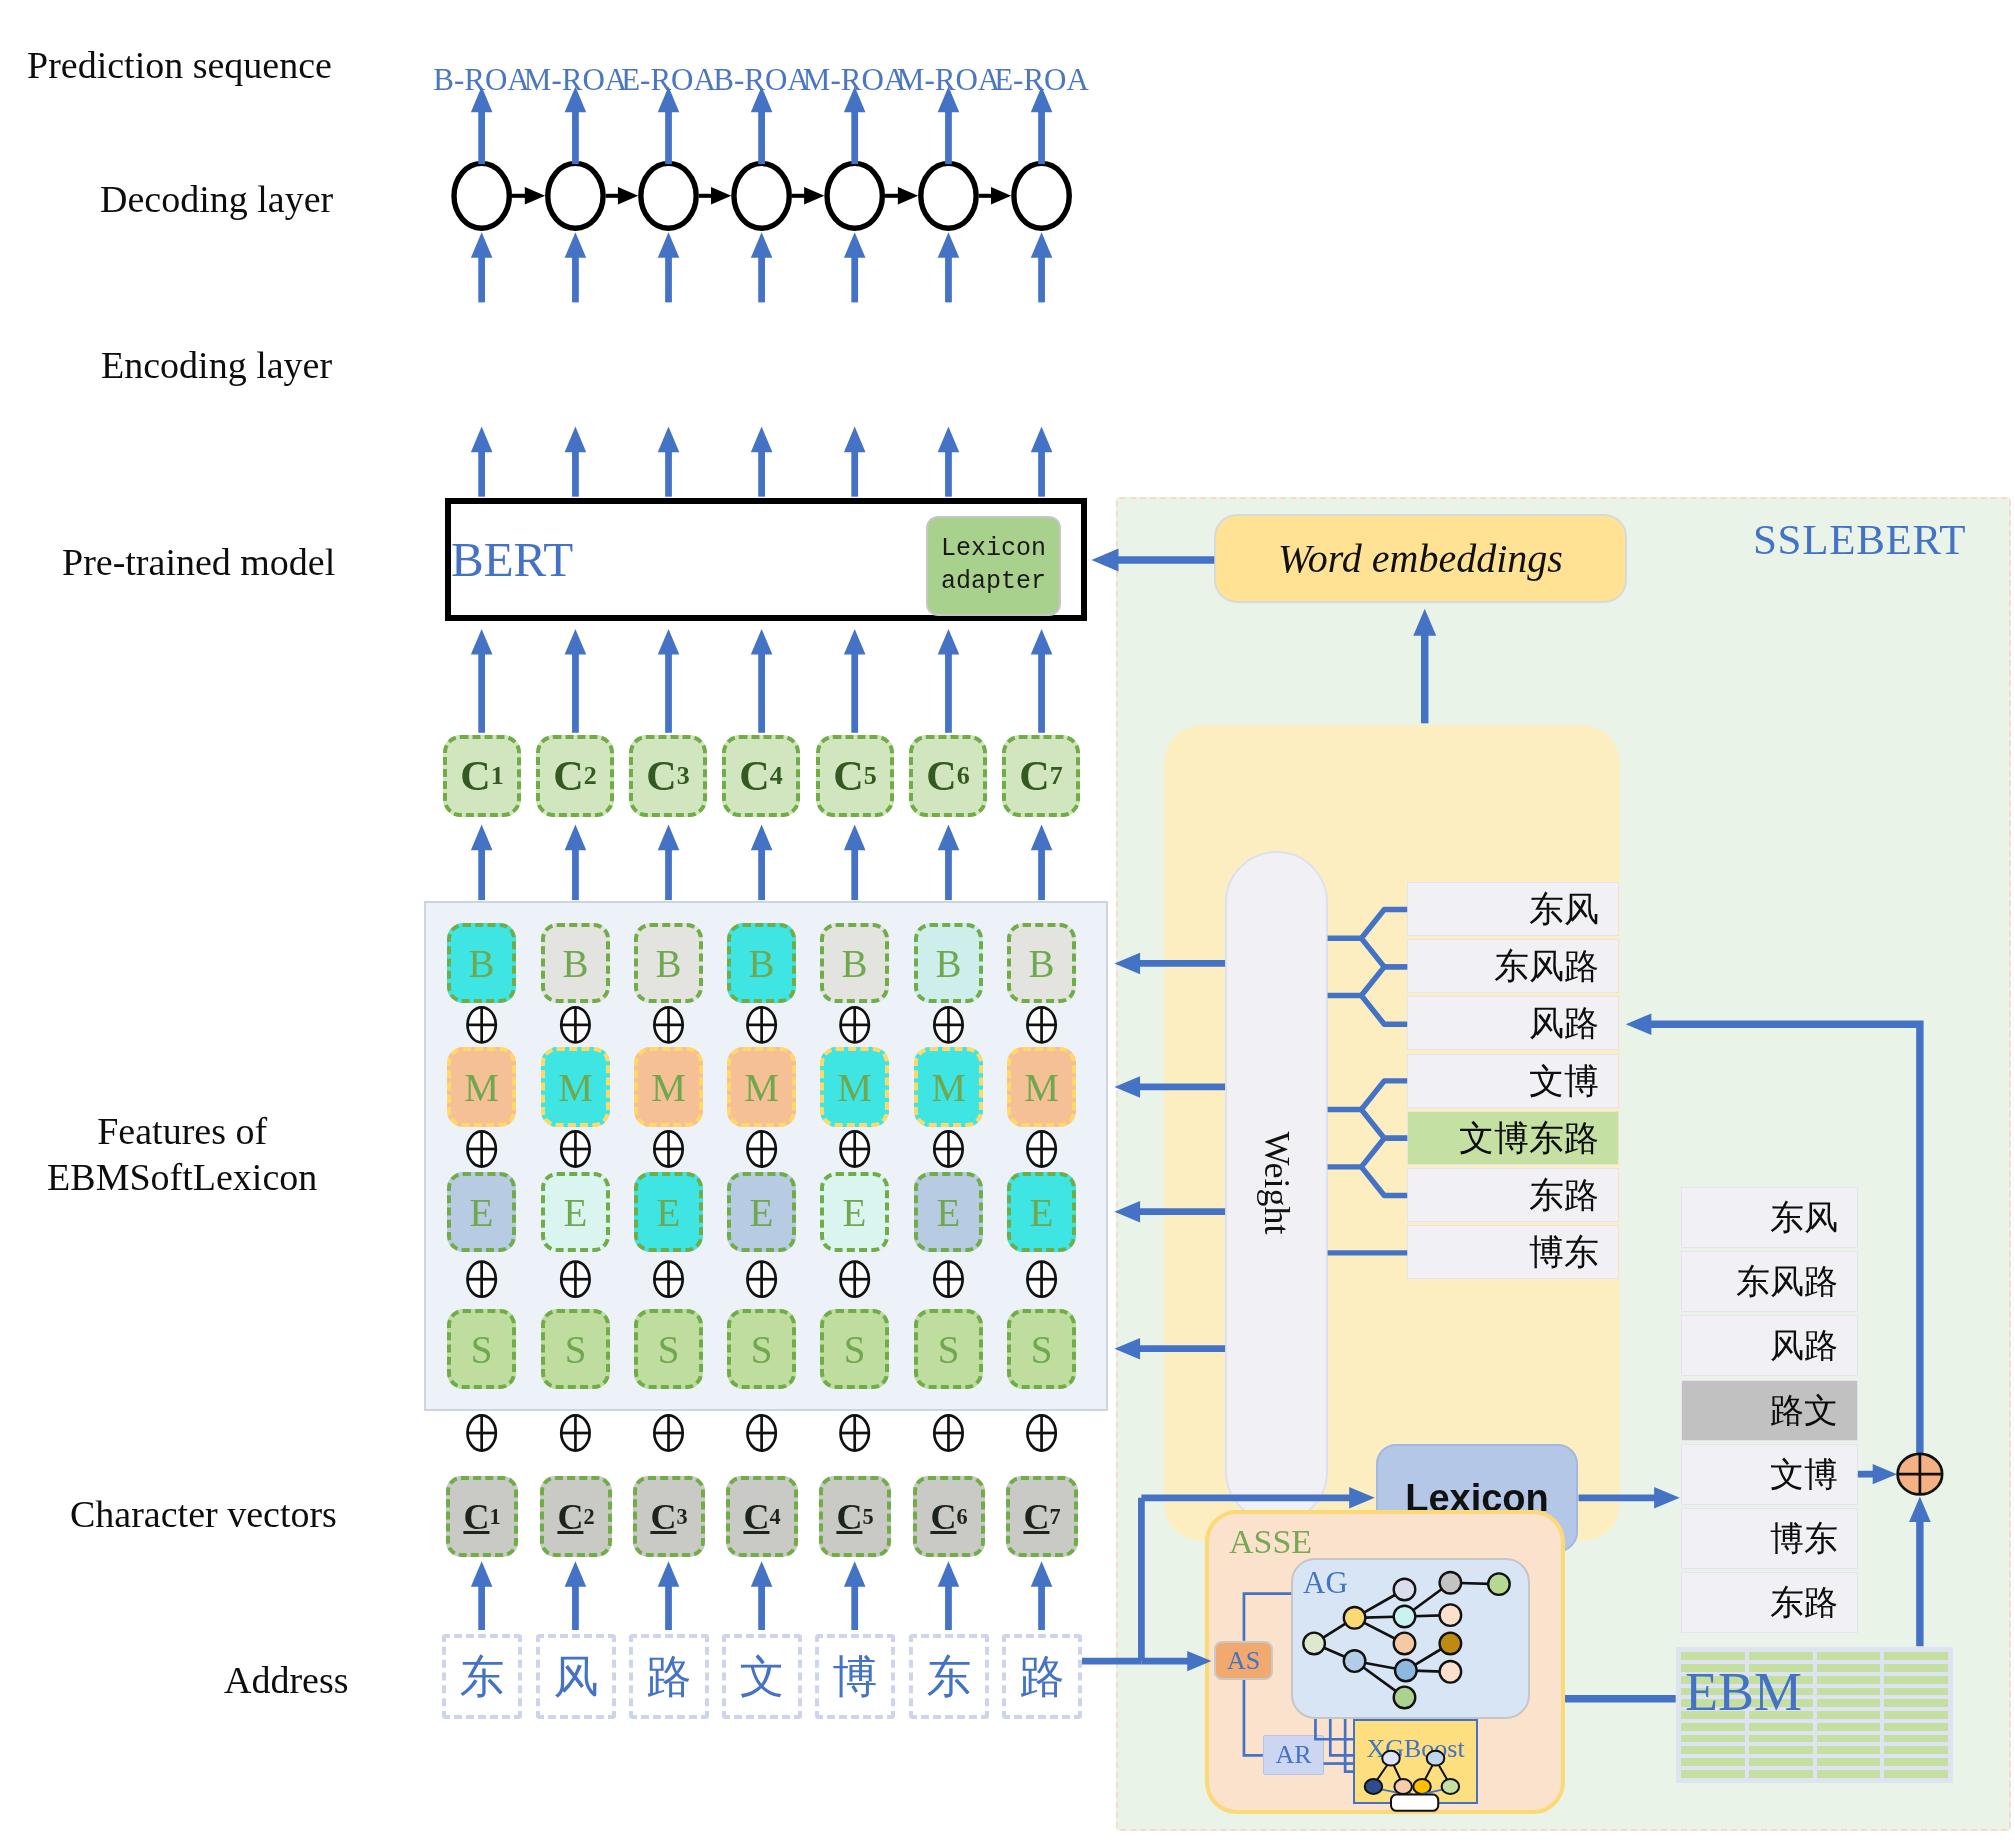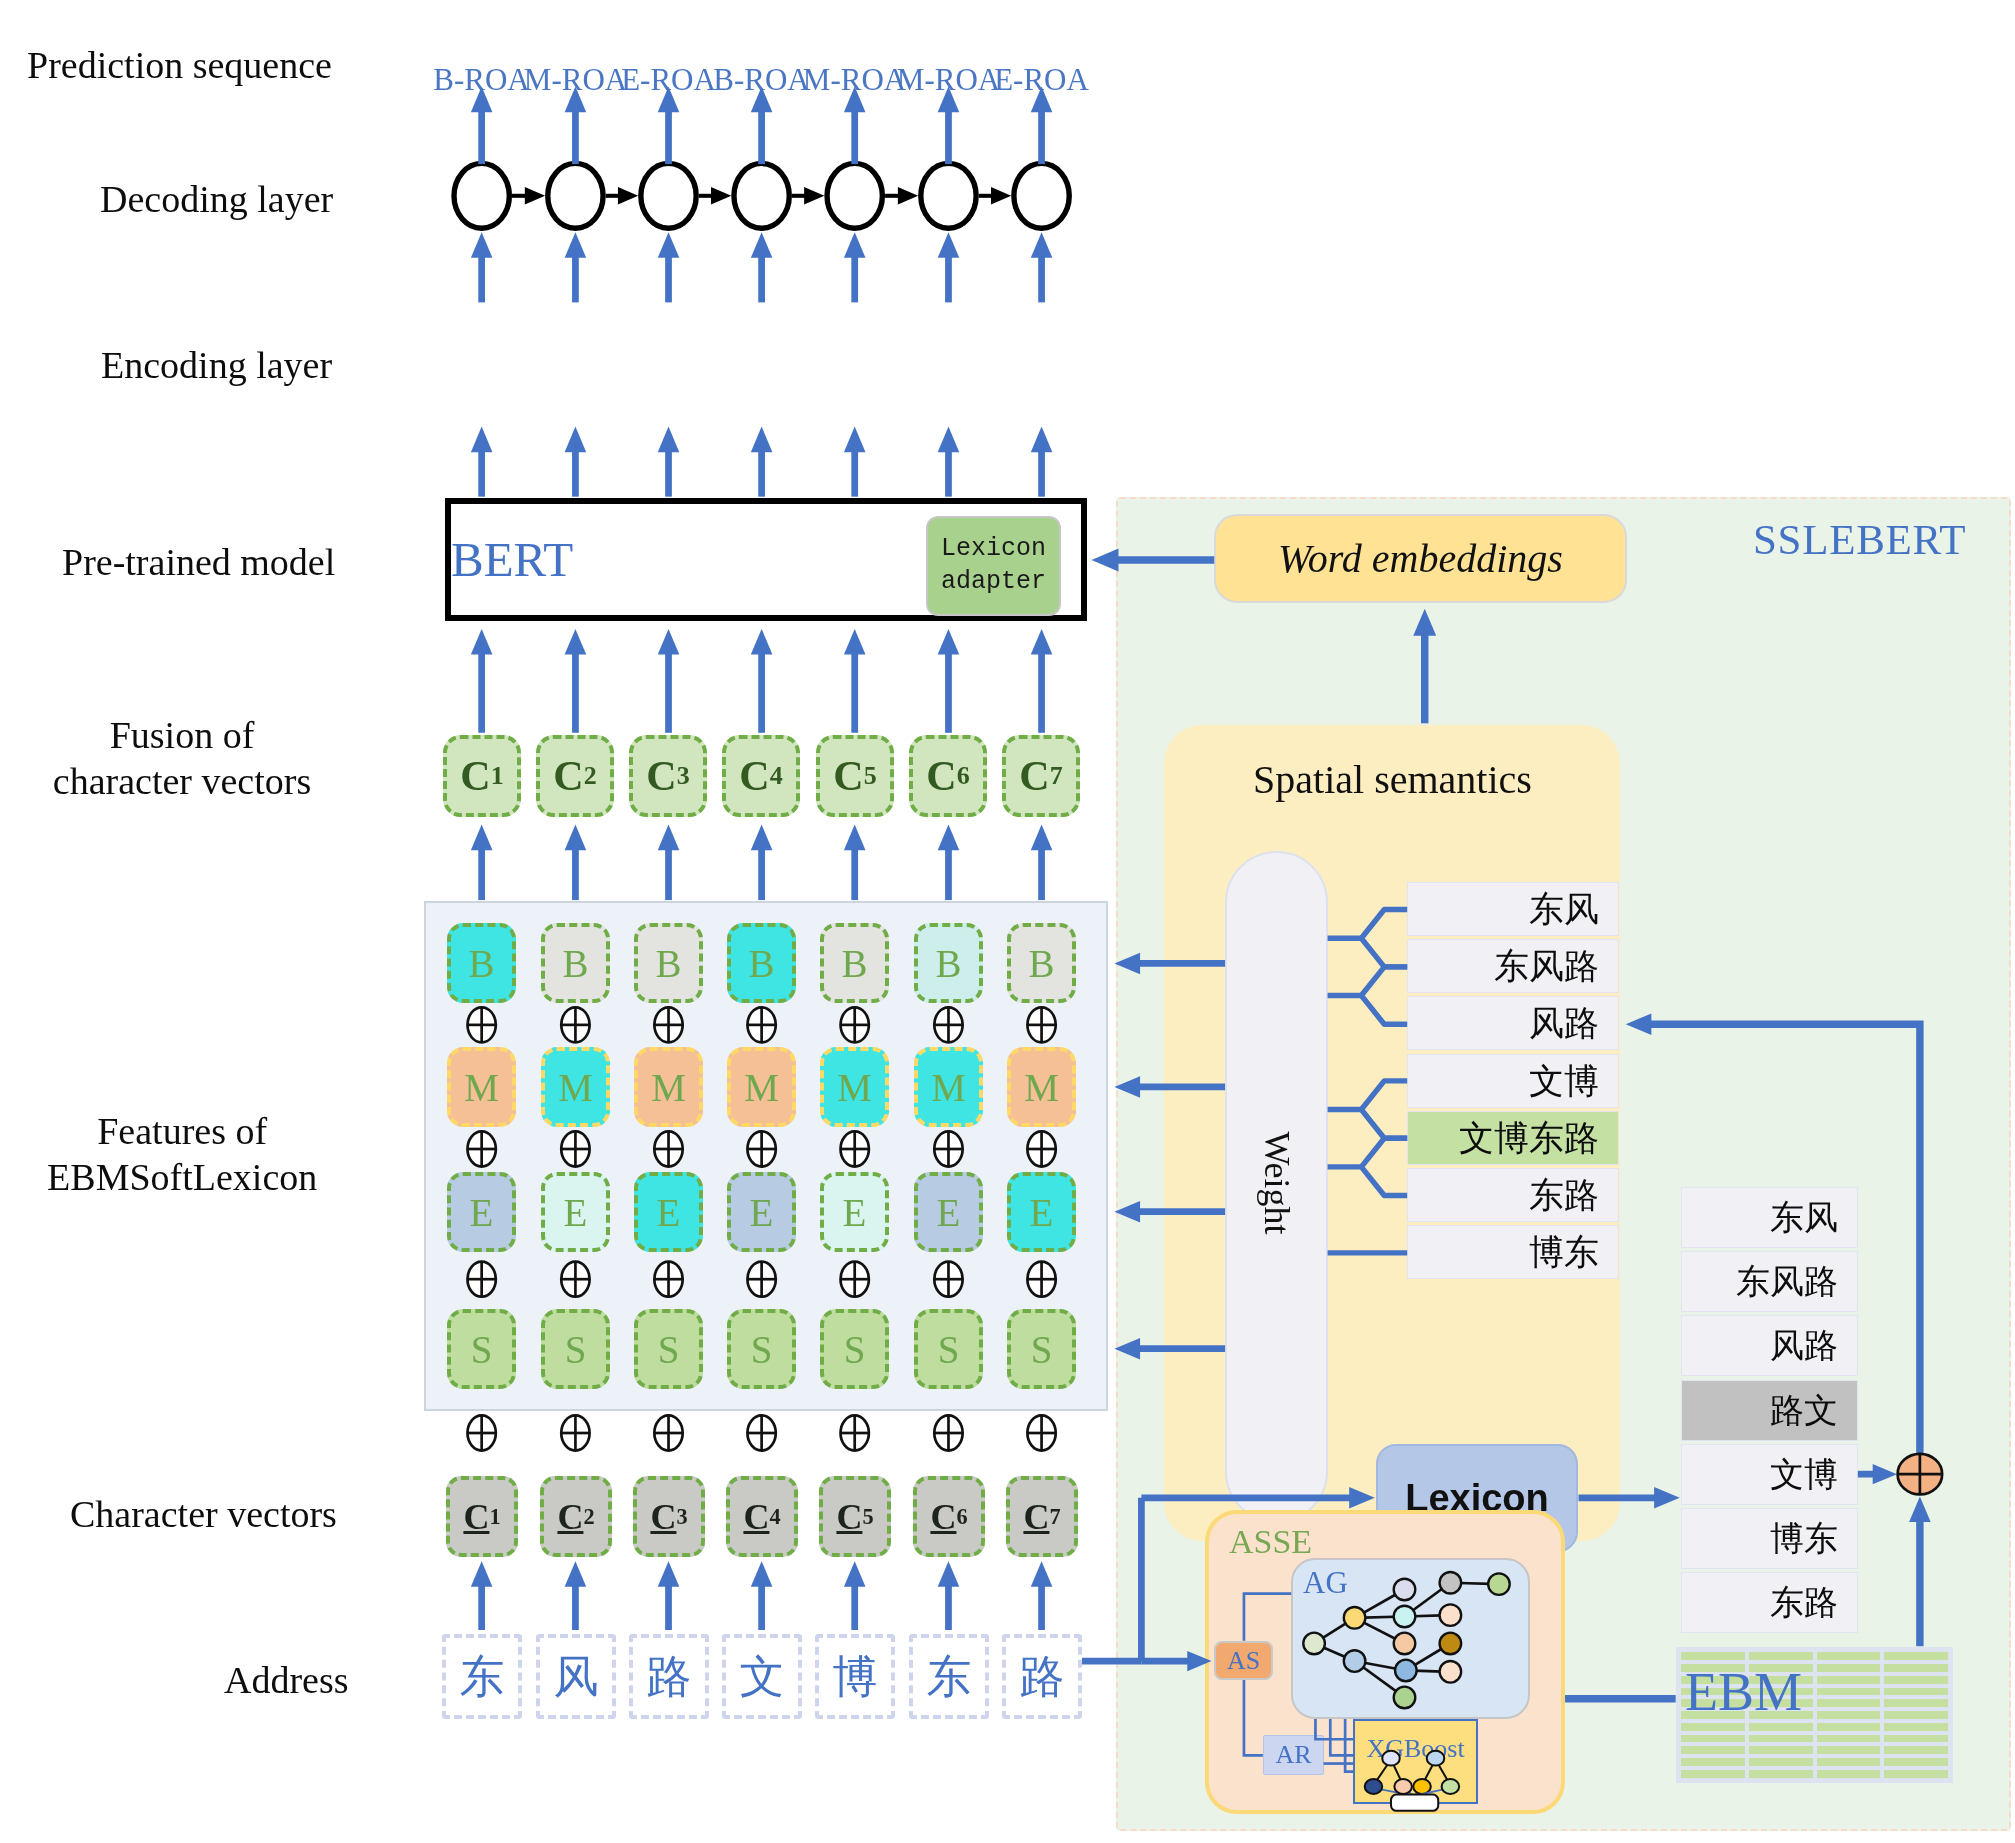--- a/index.html
+++ b/index.html
@@ -40,24 +40,20 @@
 </style>
 </head>
 <body>
 
 <div id="canvas">
 
   <div class="abs lbl" style="left:27px;top:43px;">Prediction sequence</div>
   <div class="abs lbl" style="left:100px;top:177px;">Decoding layer</div>
   <div class="abs lbl" style="left:101px;top:343px;">Encoding layer</div>
   <div class="abs lbl" style="left:62px;top:540px;">Pre-trained model</div>
-  <div class="abs lbl2" style="left:13.5px;top:712px;width:337px;">
-    <span>Fusion of</span><br>
-    <span>character vectors</span>
-  </div>
   <div class="abs lbl2" style="left:6.7px;top:1108px;width:351px;">
     <span>Features of</span><br>
     <span>EBMSoftLexicon</span>
   </div>
   <div class="abs lbl" style="left:70px;top:1492px;">Character vectors</div>
   <div class="abs lbl" style="left:224px;top:1658px;">Address</div>
 
   <div class="abs bigbox" style="left:445px;top:498px;width:642px;height:123px;">
     <span class="blueword" style="font-size:49px;position:absolute;left:0;width:472px;text-align:left;">BERT</span>
     <div class="abs adapter" style="left:475px;top:11.5px;width:135px;height:100px;">
@@ -69,21 +65,20 @@
   <div class="abs" style="left:424px;top:901px;width:684px;height:510px;background:#edf1f8;border:2px solid #cdd3df;box-sizing:border-box;"></div>
 
   <div class="abs panel" style="left:1116px;top:497px;width:895px;height:1334px;"></div>
   <div class="abs blueword" style="left:1753px;top:515px;font-size:43px;letter-spacing:0.7px;">SSLEBERT</div>
 
   <div class="abs rounded" style="left:1214px;top:514px;width:413px;height:89px;background:#ffe294;border:2px solid #d9d9d9;display:flex;align-items:center;justify-content:center;">
     <span style="font-size:40px;font-style:italic;">Word embeddings</span>
   </div>
 
   <div class="abs" style="left:1164px;top:725px;width:456px;height:816px;background:#fdeec2;border-radius:38px;"></div>
-  <div class="abs" style="left:1190px;top:756px;width:405px;text-align:center;font-size:40px;">Spatial semantics</div>
 
   <div class="abs" style="left:1225px;top:851px;width:103px;height:672px;background:#f1f1f5;border:2px solid #dde1ee;border-radius:53px;box-sizing:border-box;">
     <div class="abs" style="left:-51px;top:309px;width:202px;text-align:center;font-size:36px;transform:rotate(90deg);">Weight</div>
   </div>
 
   <div class="abs" id="list1" style="left: 1407px; top: 882px; width: 212px; height: 401px;">
       <div class="listrow" style="position: absolute; left: 0px; top: 0px; width: 100%; height: 54px; font-size: 35px; padding-right: 19px;">东风</div>
       <div class="listrow" style="position: absolute; left: 0px; top: 57px; width: 100%; height: 54px; font-size: 35px; padding-right: 19px;">东风路</div>
       <div class="listrow" style="position: absolute; left: 0px; top: 114px; width: 100%; height: 54px; font-size: 35px; padding-right: 19px;">风路</div>
       <div class="listrow" style="position: absolute; left: 0px; top: 172px; width: 100%; height: 54px; font-size: 35px; padding-right: 19px;">文博</div>

